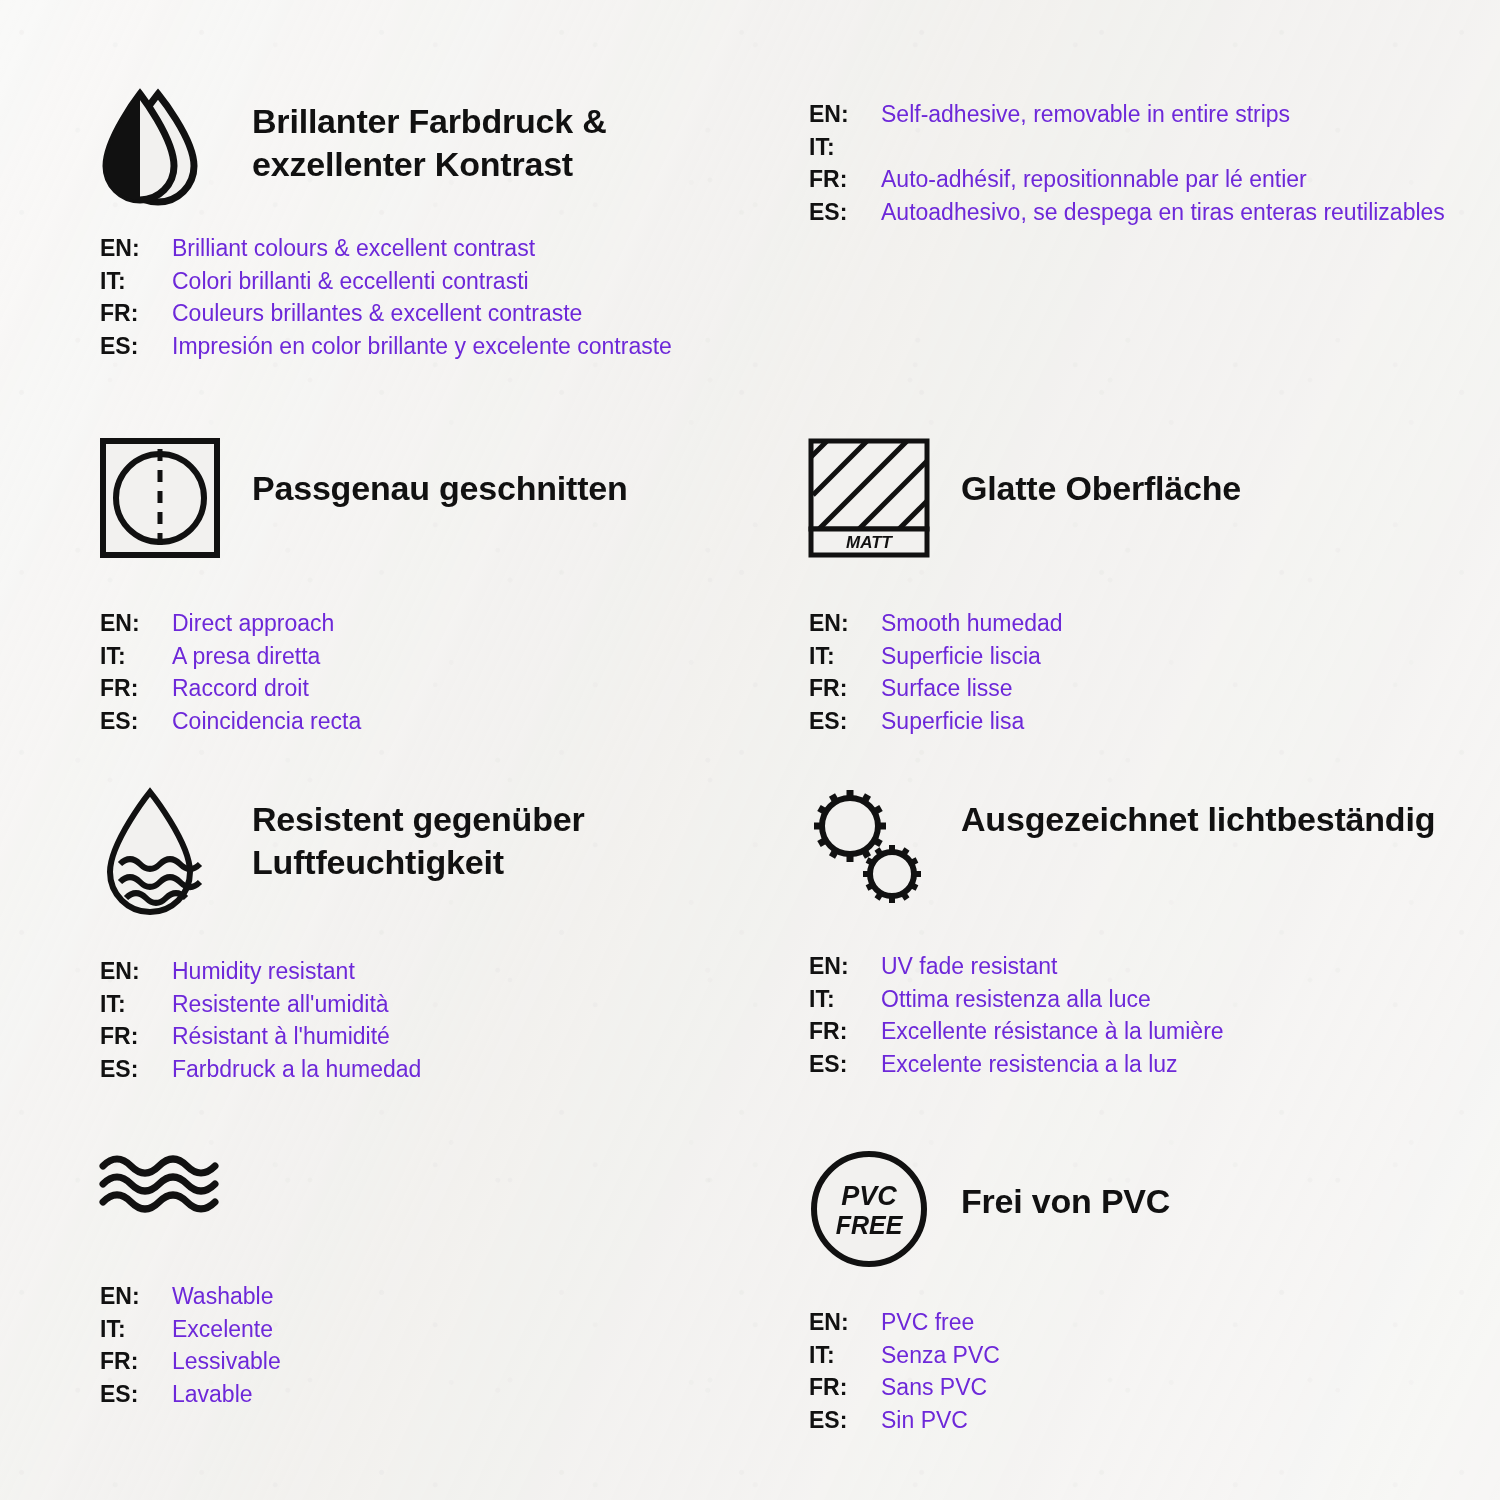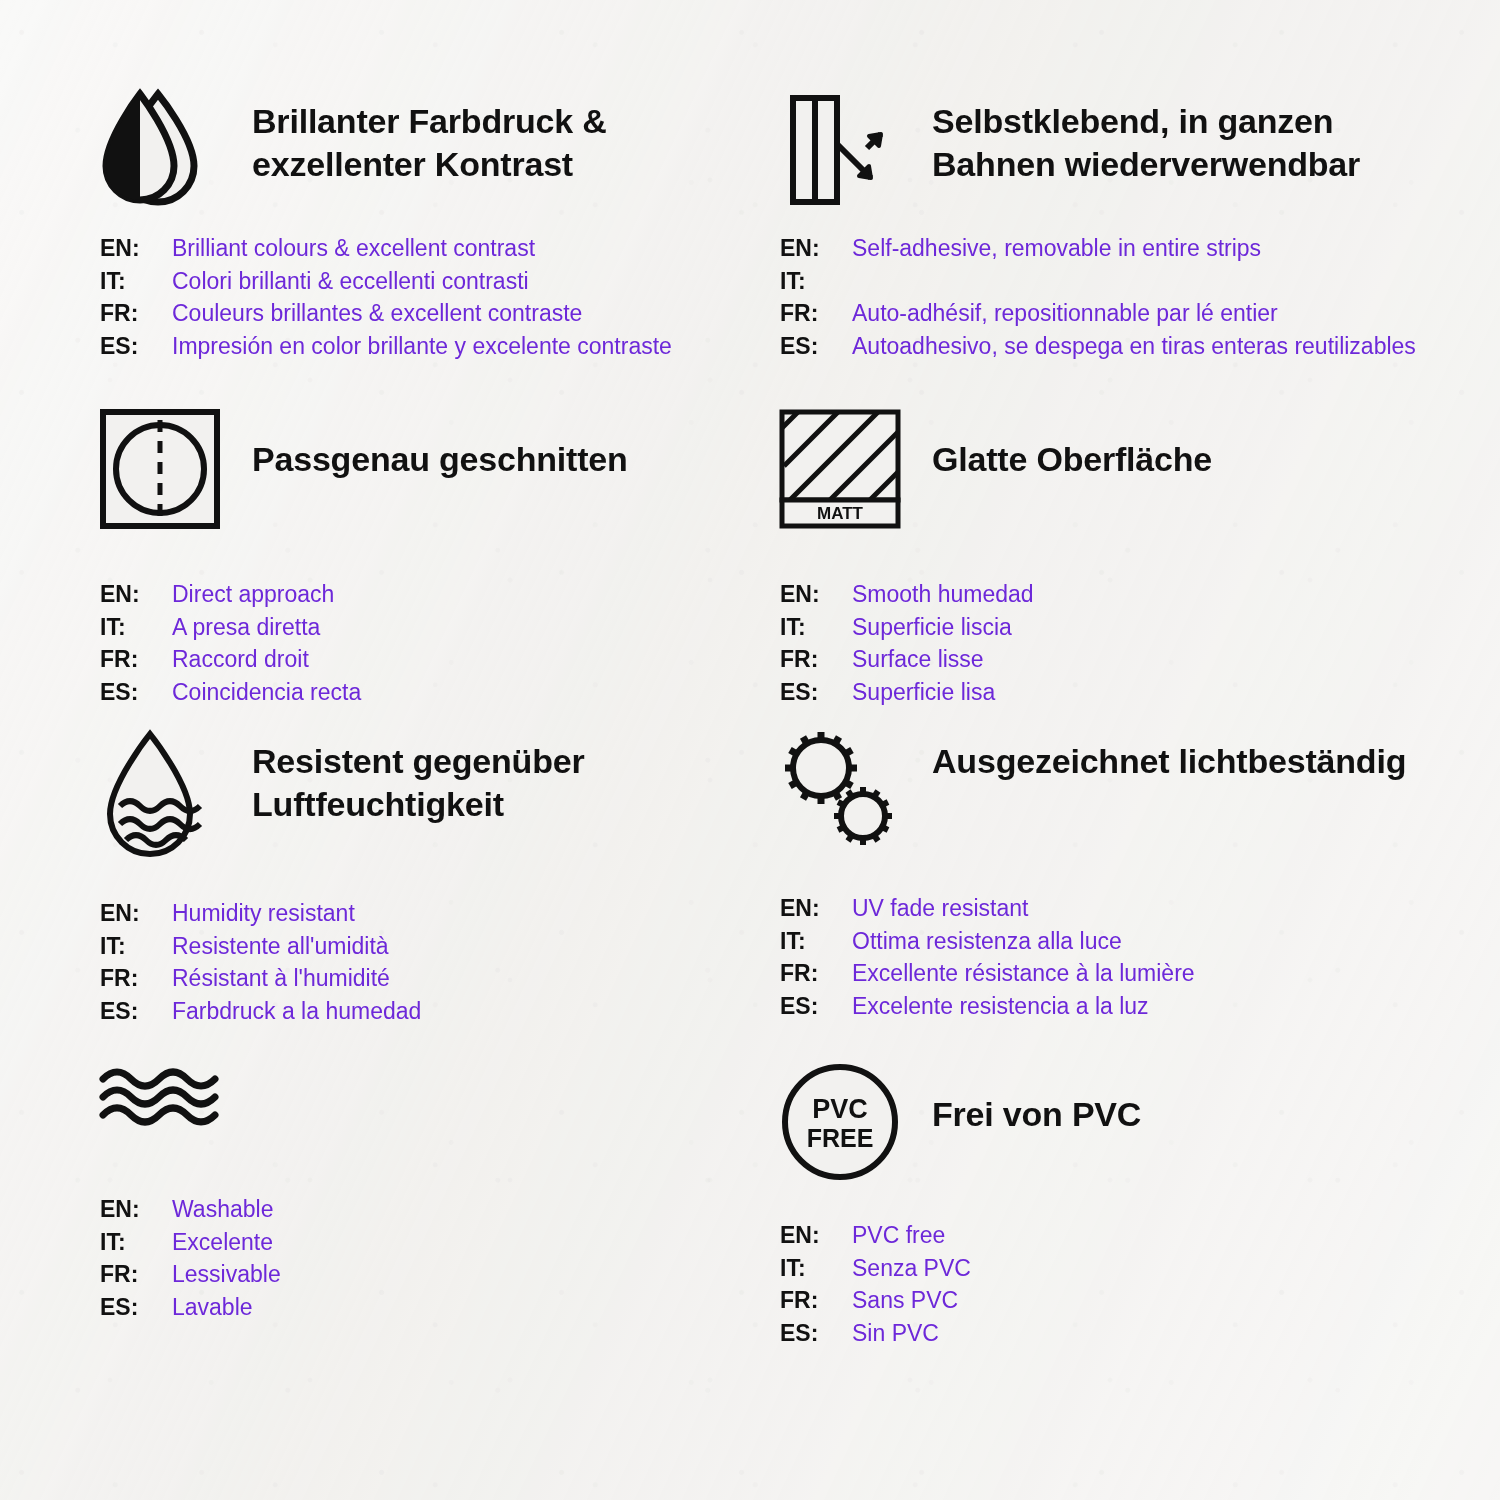--- a/index.html
+++ b/index.html
@@ -34,38 +34,40 @@
   .grid {
     position: absolute;
     inset: 0;
     padding: 82px 90px 24px 90px;
     box-sizing: border-box;
     display: grid;
     grid-template-columns: 680px 680px;
     grid-template-rows: 320px 320px 335px 300px;
     column-gap: 0px;
     row-gap: 0px;
+    gap: 29px;
   }
 
   .feature {
     position: relative;
   }
   .feature-head {
     display: flex;
     align-items: flex-start;
     gap: 22px;
     min-height: 130px;
   }
   .icon-box {
     width: 140px;
     flex: 0 0 140px;
     display: flex;
     align-items: center;
     justify-content: center;
     padding-top: 4px;
+    font-style: italic;
   }
   .title {
     font-size: 34px;
     font-weight: 700;
     line-height: 1.25;
     letter-spacing: -0.2px;
     padding-top: 18px;
     color: #111111;
   }
   .title.one-line {
@@ -133,33 +135,20 @@
         <span class="lang-text">Couleurs brillantes &amp; excellent contraste</span>
       </div>
       <div class="lang-row">
         <span class="lang-code">ES:</span>
         <span class="lang-text">Impresión en color brillante y excelente contraste</span>
       </div>
     </div>
   </div>
 
   <div class="feature r1">
-    <div class="feature-head">
-      <div class="icon-box">
-        <svg width="110" height="130" viewBox="0 0 110 130" fill="none" stroke="#111" stroke-width="6">
-          <rect x="8" y="12" width="44" height="104" fill="#f2f1ef"></rect>
-          <line x1="30" y1="12" x2="30" y2="116"></line>
-          <path d="M52 58 L86 92" stroke-width="6"></path>
-          <path d="M86 92 L74 90 L84 80 Z" fill="#111" stroke="#111" stroke-width="4" stroke-linejoin="round"></path>
-          <path d="M96 48 L82 62" stroke-width="6"></path>
-          <path d="M96 48 L94 60 L84 50 Z" fill="#111" stroke="#111" stroke-width="4" stroke-linejoin="round"></path>
-        </svg>
-      </div>
-      <div class="title">Selbstklebend, in ganzen Bahnen wiederverwendbar</div>
-    </div>
     <div class="langs">
       <div class="lang-row">
         <span class="lang-code">EN:</span>
         <span class="lang-text">Self-adhesive, removable in entire strips</span>
       </div>
       <div class="lang-row">
         <span class="lang-code">IT:</span>
       </div>
       <div class="lang-row">
         <span class="lang-code">FR:</span>

